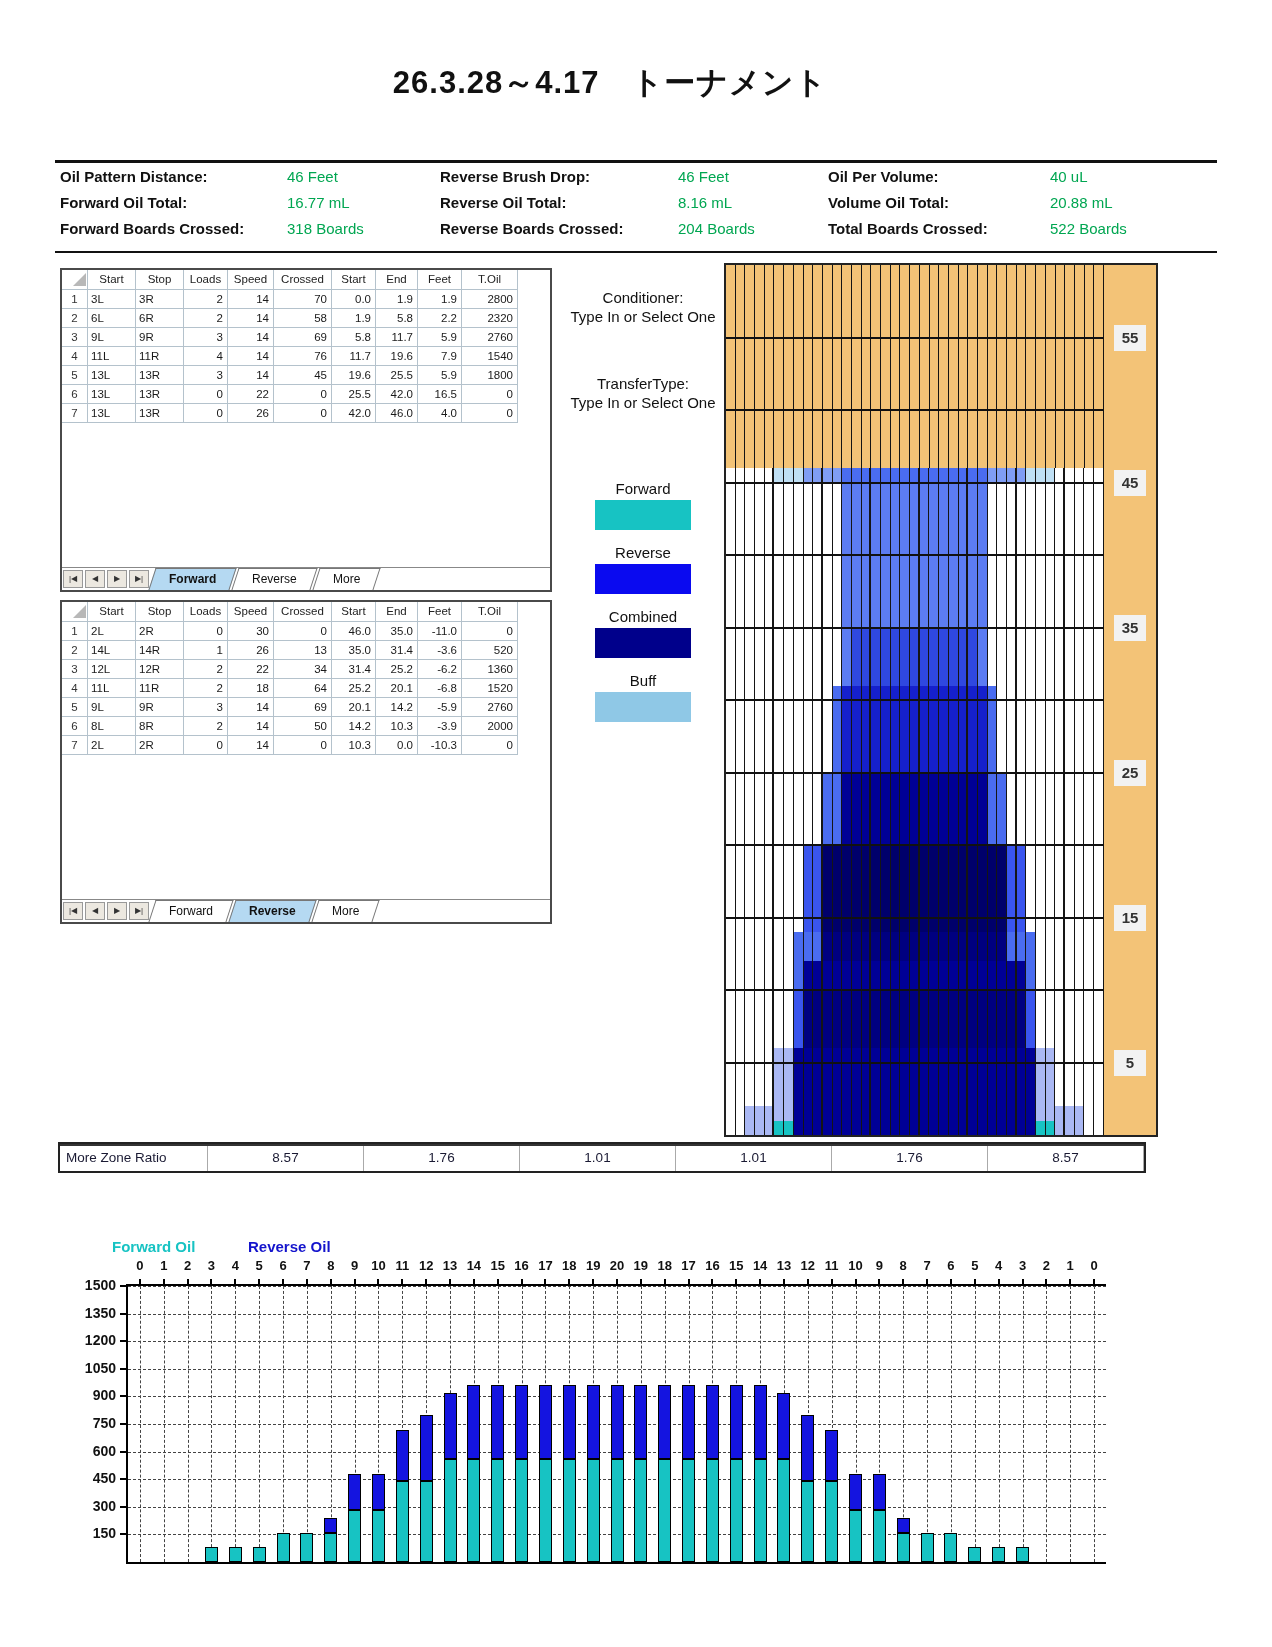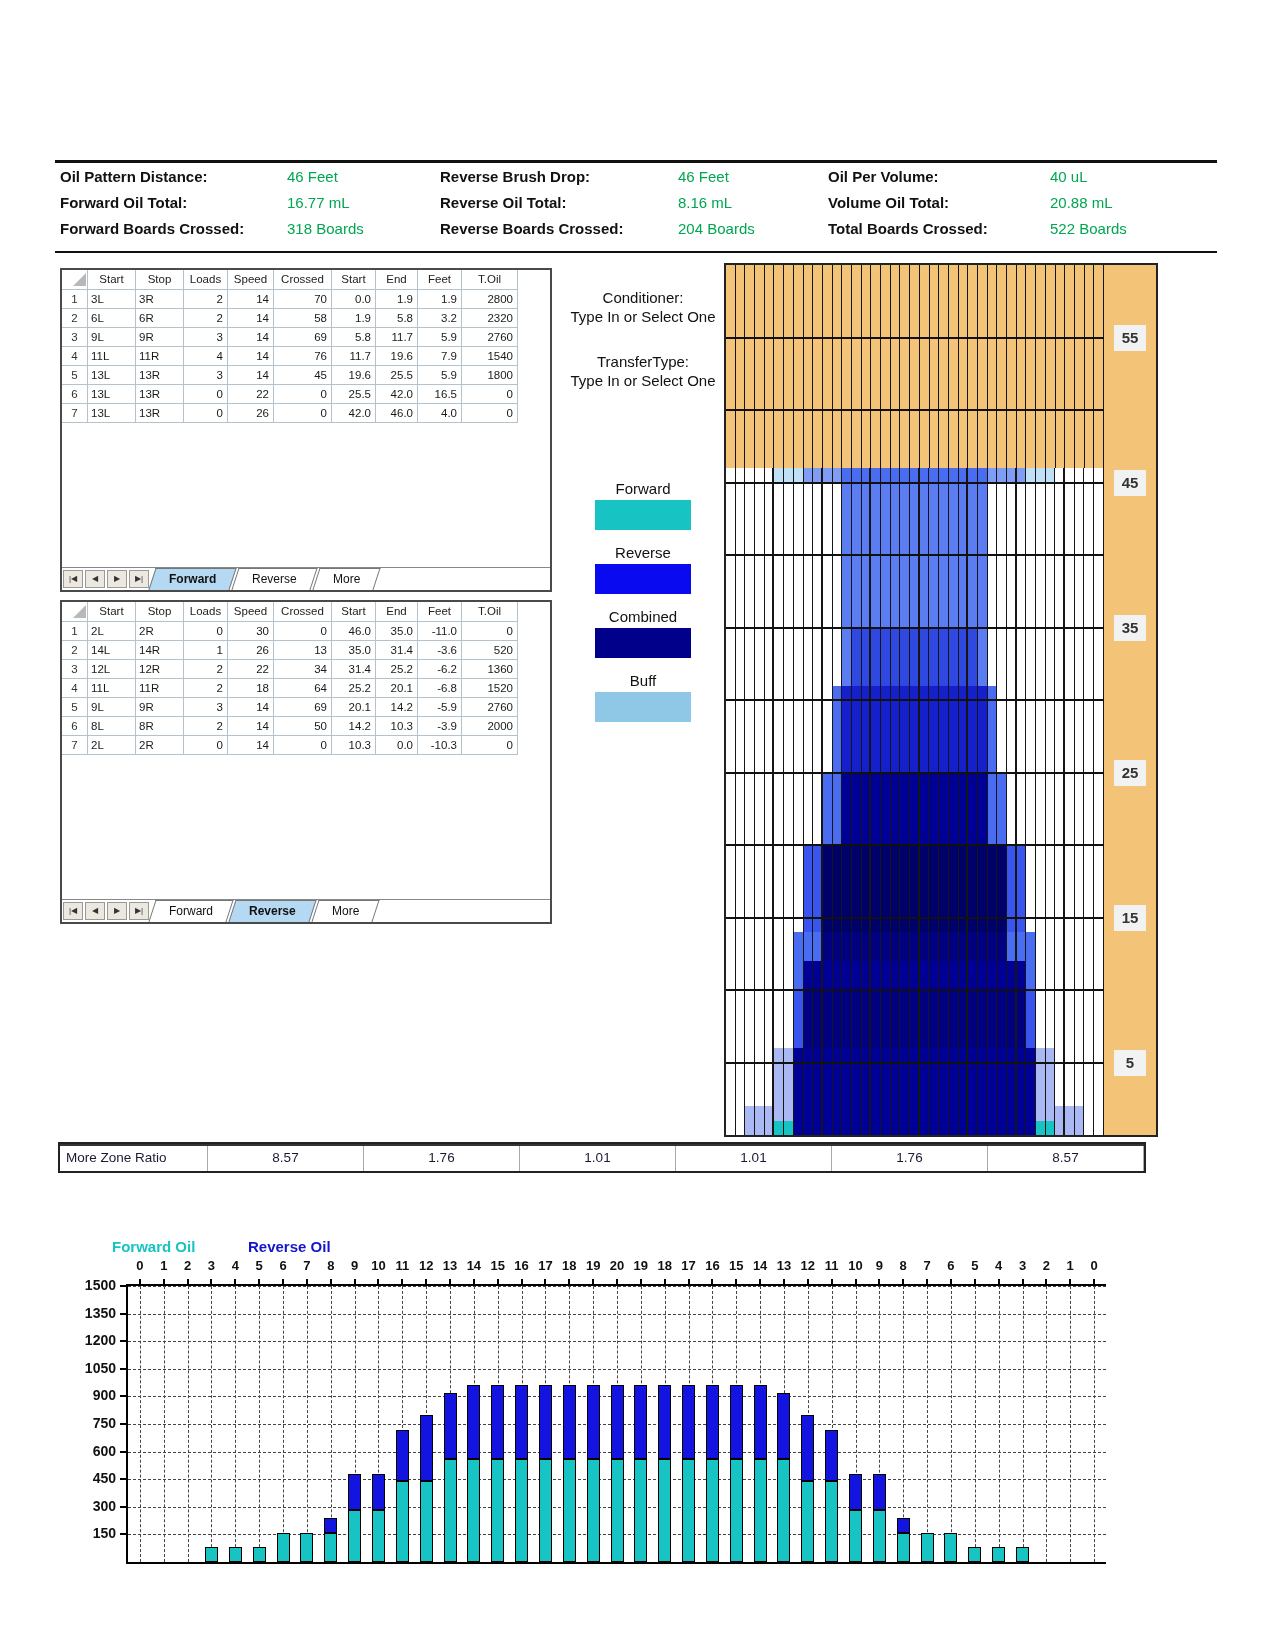--- a/index.html
+++ b/index.html
@@ -59,20 +59,21 @@
   .ch-ylab{position:absolute;width:46px;text-align:right;font-size:14px;font-weight:bold;color:#111;}
   .ch-hdash{position:absolute;height:0;border-top:1px dashed #444;}
   .ch-vdash{position:absolute;width:0;border-left:1px dashed #444;}
   .ch-solid{position:absolute;background:#000;}
   .ch-bar{position:absolute;box-sizing:border-box;border:1px solid #000;}
 </style>
 </head>
 <body>
 
 <div id="page">
+  <div class="abs" id="title">26.3.28～4.17　トーナメント</div>
 
 
   <div class="abs rule" style="top:160px;height:3px;"></div>
   <div class="abs rule" style="top:251px;height:2px;"></div>
 
   <div class="abs" id="stats">
       <div class="abs stat-label" style="left: 60px; top: 168px;">Oil Pattern Distance:</div>
       <div class="abs stat-value" style="left: 287px; top: 168px;">46 Feet</div>
       <div class="abs stat-label" style="left: 60px; top: 194px;">Forward Oil Total:</div>
       <div class="abs stat-value" style="left: 287px; top: 194px;">16.77 mL</div>
@@ -122,21 +123,21 @@
         </div>
         <div class="srow">
           <div class="scell rn" style="width: 26px;">2</div>
           <div class="scell txt" style="width: 48px;">6L</div>
           <div class="scell txt" style="width: 48px;">6R</div>
           <div class="scell num" style="width: 44px;">2</div>
           <div class="scell num" style="width: 46px;">14</div>
           <div class="scell num" style="width: 58px;">58</div>
           <div class="scell num" style="width: 44px;">1.9</div>
           <div class="scell num" style="width: 42px;">5.8</div>
-          <div class="scell num" style="width: 44px;">3.2</div>
+          <div class="scell num" style="width: 44px;">2.2</div>
           <div class="scell num" style="width: 56px;">2320</div>
         </div>
         <div class="srow">
           <div class="scell rn" style="width: 26px;">3</div>
           <div class="scell txt" style="width: 48px;">9L</div>
           <div class="scell txt" style="width: 48px;">9R</div>
           <div class="scell num" style="width: 44px;">3</div>
           <div class="scell num" style="width: 46px;">14</div>
           <div class="scell num" style="width: 58px;">69</div>
           <div class="scell num" style="width: 44px;">5.8</div>
@@ -312,21 +313,21 @@
         <div class="tab"><span class="lbl">Forward</span></div>
         <div class="tab active"><span class="lbl">Reverse</span></div>
         <div class="tab"><span class="lbl">More</span></div>
       </div>
     </div>
 
   <div class="abs midtext" style="left:558px;top:288px;">
     <div>Conditioner:</div>
     <div>Type In or Select One</div>
   </div>
-  <div class="abs midtext" style="left:558px;top:352px;">
+  <div class="abs midtext" style="left:558px;top:374px;">
     <div>TransferType:</div>
     <div>Type In or Select One</div>
   </div>
 
   <div class="abs" id="legend" style="left:583px;top:480px;width:120px;">
       <div class="legend-label">Forward</div>
       <div class="legend-swatch" style="background: rgb(23, 195, 195);"></div>
       <div class="legend-label">Reverse</div>
       <div class="legend-swatch" style="background: rgb(10, 10, 240);"></div>
       <div class="legend-label">Combined</div>

